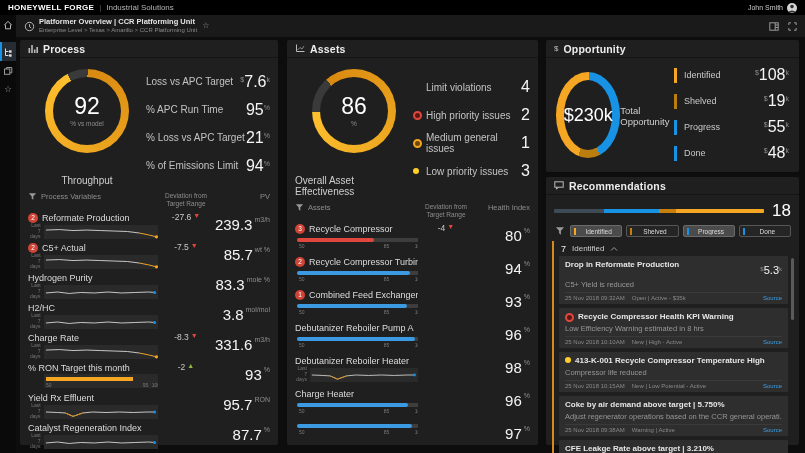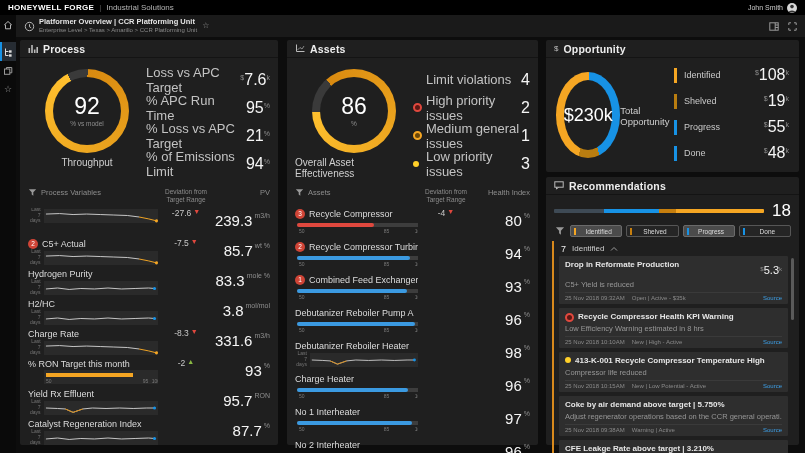--- a/index.html
+++ b/index.html
@@ -40,25 +40,25 @@
   .panel-h{height:18px;display:flex;align-items:center;gap:5px;padding:0 8px;border-bottom:1px solid #141414}
   .panel-title{font-size:10.5px;color:#ededed;font-weight:bold;letter-spacing:.2px}
 
   
   .gauge-sec{display:flex;padding:7px 8px 0}
   .gauge-col{width:118px;display:flex;flex-direction:column;align-items:center}
   .ring{position:relative;width:84px;height:84px;border-radius:50%;margin-top:4px}
   .ring-inner{position:absolute;inset:8px;border-radius:50%;background:#1f1f1f;display:flex;flex-direction:column;align-items:center;justify-content:center}
   .ring-val{font-size:23px;color:#fff;line-height:1}
   .ring-sub{font-size:6.5px;color:#8f8f8f;margin-top:2px}
-  .gauge-cap{font-size:10px;color:#cfcfcf;margin-top:4px}
+  .gauge-cap{font-size:10px;color:#cfcfcf;margin-top:22px}
   .kpi-col{flex:1;display:flex;flex-direction:column;justify-content:center;gap:3px;padding:2px 0 6px}
   .kpi{display:flex;align-items:center;height:25px}
   .kpi-ico{width:13px;display:flex;justify-content:flex-start;align-items:center}
-  .kpi-label{flex:1;font-size:13px;color:#c3c3c3}
+  .kpi-label{flex:1;font-size:10px;color:#c3c3c3}
   .bv{white-space:nowrap}
   .vn{font-size:16px;color:#f5f5f5}
   .vx{font-size:7px;color:#8f8f8f;position:relative;top:-5px}
   .bv.small .vn{font-size:11px}
   .bv.small .vx{top:-3px;font-size:6px}
 
   .ico-high,.ico-med{width:9px;height:9px;border-radius:50%}
   .ico-high{border:2px solid #e0483e;background:#5c1713}
   .ico-med{border:2px solid #f5a623;background:#6b4708}
   .ico-low{width:6px;height:6px;border-radius:50%;background:#ffd029}
@@ -253,20 +253,24 @@
             <path d="M1,1 H10 L6.5,4.8 V9 L4.5,7.4 V4.8 Z" fill="#999"></path>
           </svg>
         <span>Process Variables</span>
       </span>
       <span class="c-dev">Deviation from Target Range</span>
       <span class="c-val">PV</span>
     </div>
 
     <div class="row">
       <div class="row-left">
+        <div class="name-line">
+            <span class="badge">2</span>
+            <span class="r-name">Reformate Production</span>
+          </div>
         <div class="spark-line">
             <span class="spark-cap">Last 7 days</span>
             <span class="spark">
               <svg viewBox="0 0 118 14">
                 <polyline points="2,5 16,4.5 30,5.5 44,5 58,5.5 72,6 86,6.5 98,8" fill="none" stroke="#c9c9c9" stroke-width="1"></polyline>
                 <polyline points="98,8 108,10 116,12" fill="none" stroke="#f5a623" stroke-width="1"></polyline>
                 <circle cx="116" cy="12" r="1.6" fill="#f5a623"></circle>
               </svg>
             </span>
           </div>
@@ -630,23 +634,20 @@
         </div>
       </div>
       <div class="row-dev"></div>
       <div class="row-val">
           <span class="val-num">96</span>
           <span class="val-unit">%</span>
         </div>
     </div>
     <div class="row">
       <div class="row-left">
-        <div class="name-line">
-            <span class="r-name">No 1 Interheater</span>
-          </div>
         <div class="a-bars">
           <div class="a-track">
               <span class="a-bar" style="width: 90%; background: rgb(59, 154, 225);"></span>
             </div>
           <div class="a-ticks">
               <span class="tick t0">50</span>
               <span class="tick t1">85</span>
               <span class="tick t2">100</span>
             </div>
         </div>

